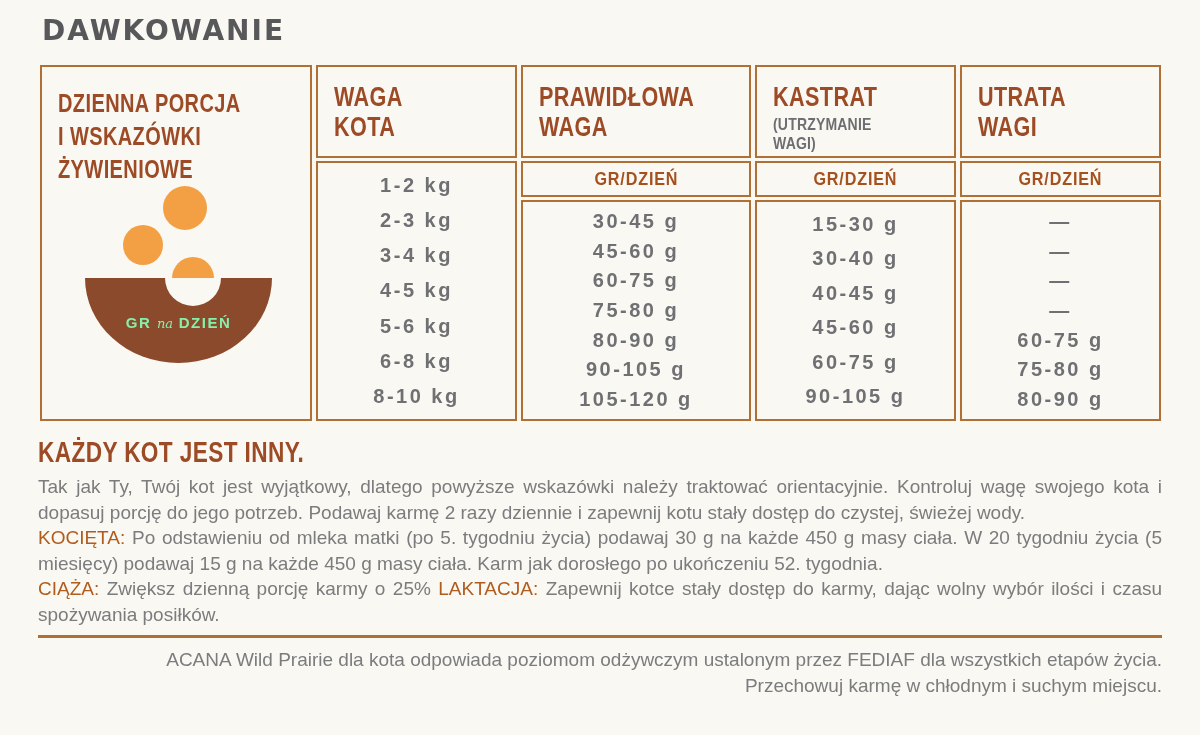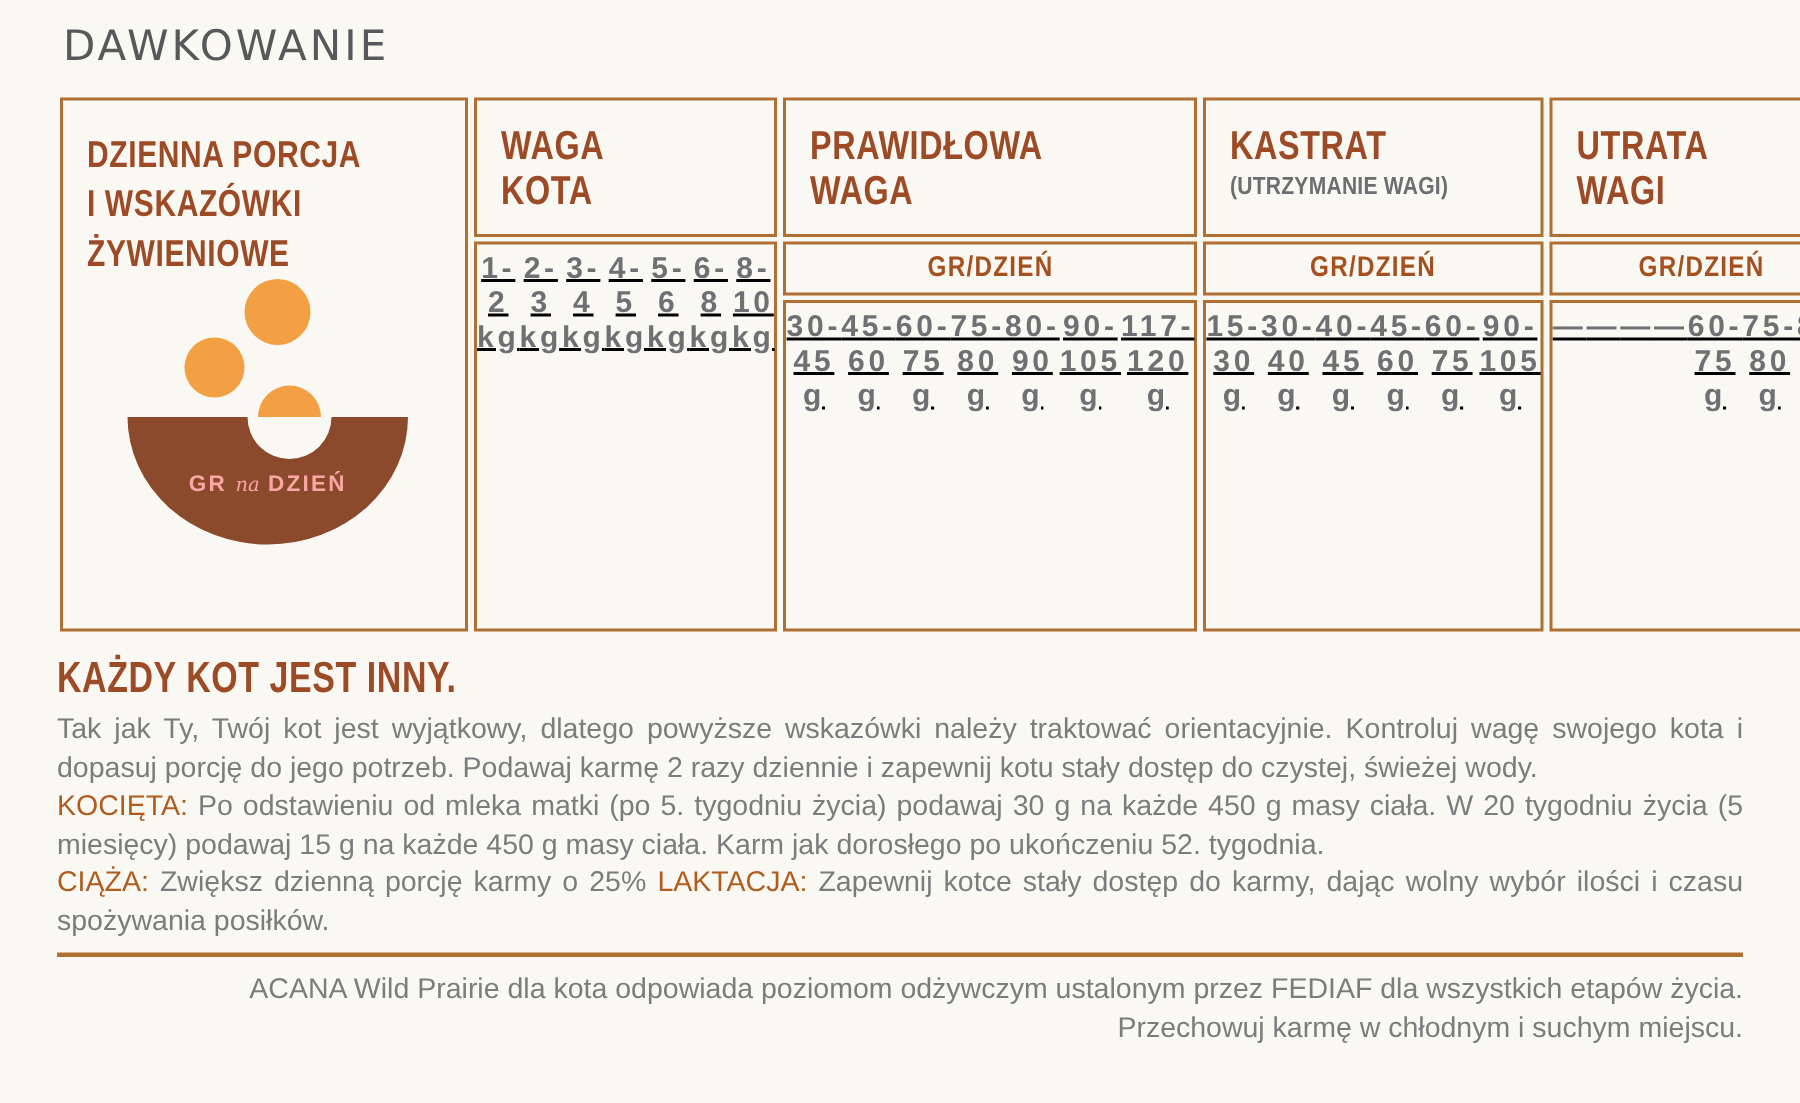--- a/index.html
+++ b/index.html
@@ -15,37 +15,37 @@
     --kibble:#f3a044;
   }
   *{margin:0;padding:0;box-sizing:border-box;}
   html,body{background:var(--bg);}
   body{width:1200px;height:735px;font-family:"Liberation Sans",sans-serif;overflow:hidden;}
   .page{position:relative;width:1200px;height:735px;}
 
   .page-title{
     position:absolute;left:42px;top:14px;
     font-family:"DejaVu Sans",sans-serif;
-    font-size:28px;font-weight:normal;color:var(--title-gray);letter-spacing:2px;
+    font-size:28px;font-weight:bold;color:var(--title-gray);letter-spacing:2px;
   }
 
   
   .dosage-table{
     position:absolute;left:40px;top:65px;width:1121px;height:356px;
     display:flex;gap:4px;
   }
   .col-info{
     flex:none;width:272px;border:2px solid var(--border);
     position:relative;
   }
   .col{flex:1;display:flex;flex-direction:column;gap:3px;}
   .cell{border:2px solid var(--border);}
   .cell.head{flex:none;height:93px;padding:15px 16px 0 16px;}
   .cell.sub{flex:none;height:36px;display:flex;align-items:center;justify-content:center;}
-  .cell.data{flex:1;display:flex;justify-content:space-around;padding:5px 0;text-decoration:underline;}
+  .cell.data{flex:1;display:flex;flex-direction:column;justify-content:space-around;padding:5px 0;}
 
   .head-text{
     display:inline-block;transform:scaleX(0.8);transform-origin:0 0;
     font-size:27px;font-weight:bold;line-height:1.12;color:var(--rust);
     white-space:pre-line;letter-spacing:0.5px;
   }
   .subnote{
     display:block;transform:scaleX(0.85);transform-origin:0 0;
     font-size:16.5px;font-weight:bold;color:#6d6e71;margin-top:3px;letter-spacing:0.2px;
   }
@@ -76,21 +76,21 @@
   .bowl{
     position:absolute;left:43px;top:211px;width:187px;height:85px;
     background:var(--bowl);border-radius:0 0 50% 50% / 0 0 100% 100%;z-index:1;
     text-align:center;padding-top:36px;
   }
   .bowl-notch{
     position:absolute;left:123px;top:211px;width:56px;height:28px;
     background:var(--bg);border-radius:0 0 28px 28px;z-index:2;
   }
   .bowl-label{
-    position:relative;z-index:4;color:#fca5a5;font-weight:bold;
+    position:relative;z-index:4;color:#86efac;font-weight:bold;
     font-size:15px;letter-spacing:1.5px;
   }
   .bowl-label .na{
     font-family:"DejaVu Serif",serif;font-style:italic;font-weight:normal;
     font-size:13px;letter-spacing:0;
   }
 
   
   .notes{position:absolute;left:38px;top:436px;width:1124px;}
   .notes-heading{
@@ -157,21 +157,21 @@
       <div class="cell sub">
         <span class="unit-text">GR/DZIEŃ</span>
       </div>
       <div class="cell data">
         <div class="row">30-45 g</div>
         <div class="row">45-60 g</div>
         <div class="row">60-75 g</div>
         <div class="row">75-80 g</div>
         <div class="row">80-90 g</div>
         <div class="row">90-105 g</div>
-        <div class="row">117-120 g</div>
+        <div class="row">105-120 g</div>
       </div>
     </div>
 
     <div class="col">
       <div class="cell head">
         <span class="head-text">KASTRAT</span>
         <span class="subnote">(UTRZYMANIE WAGI)</span>
       </div>
       <div class="cell sub">
         <span class="unit-text">GR/DZIEŃ</span>

